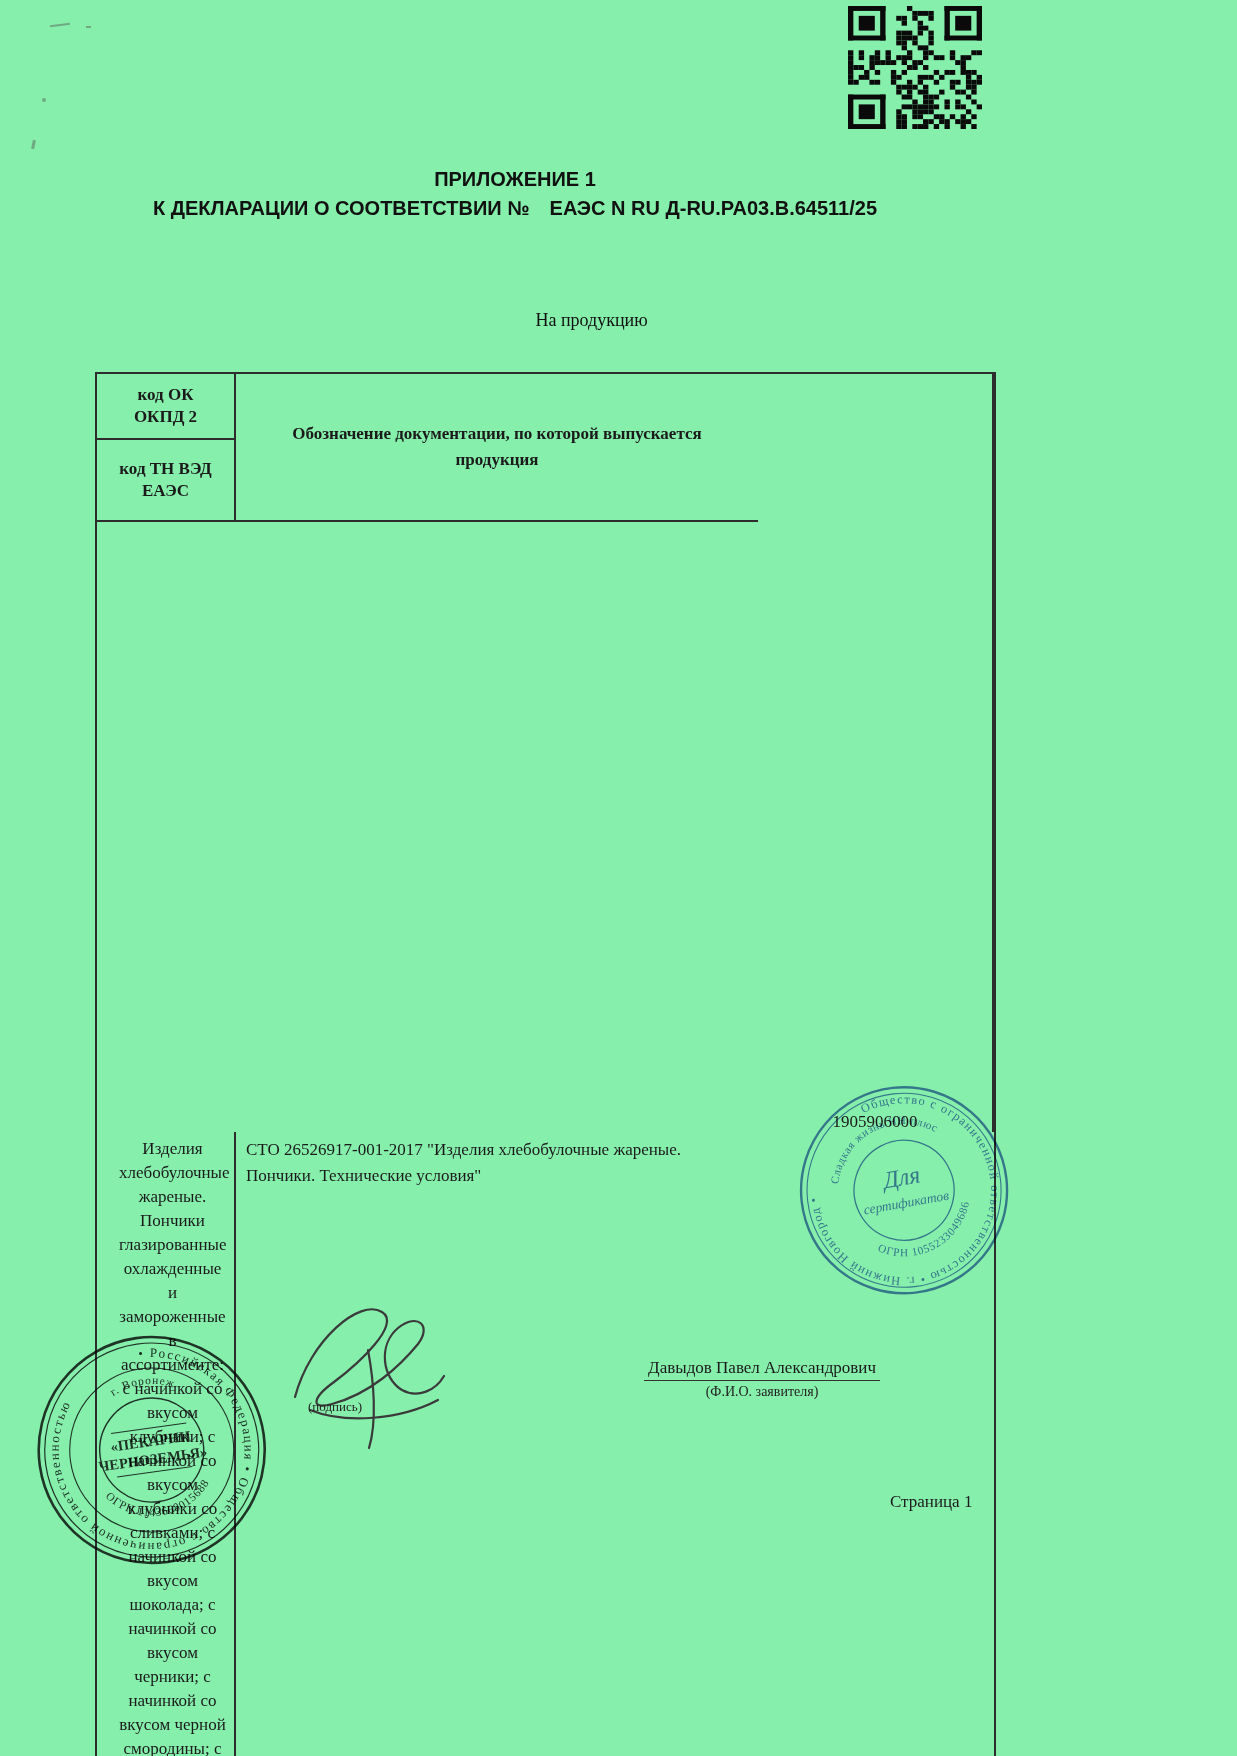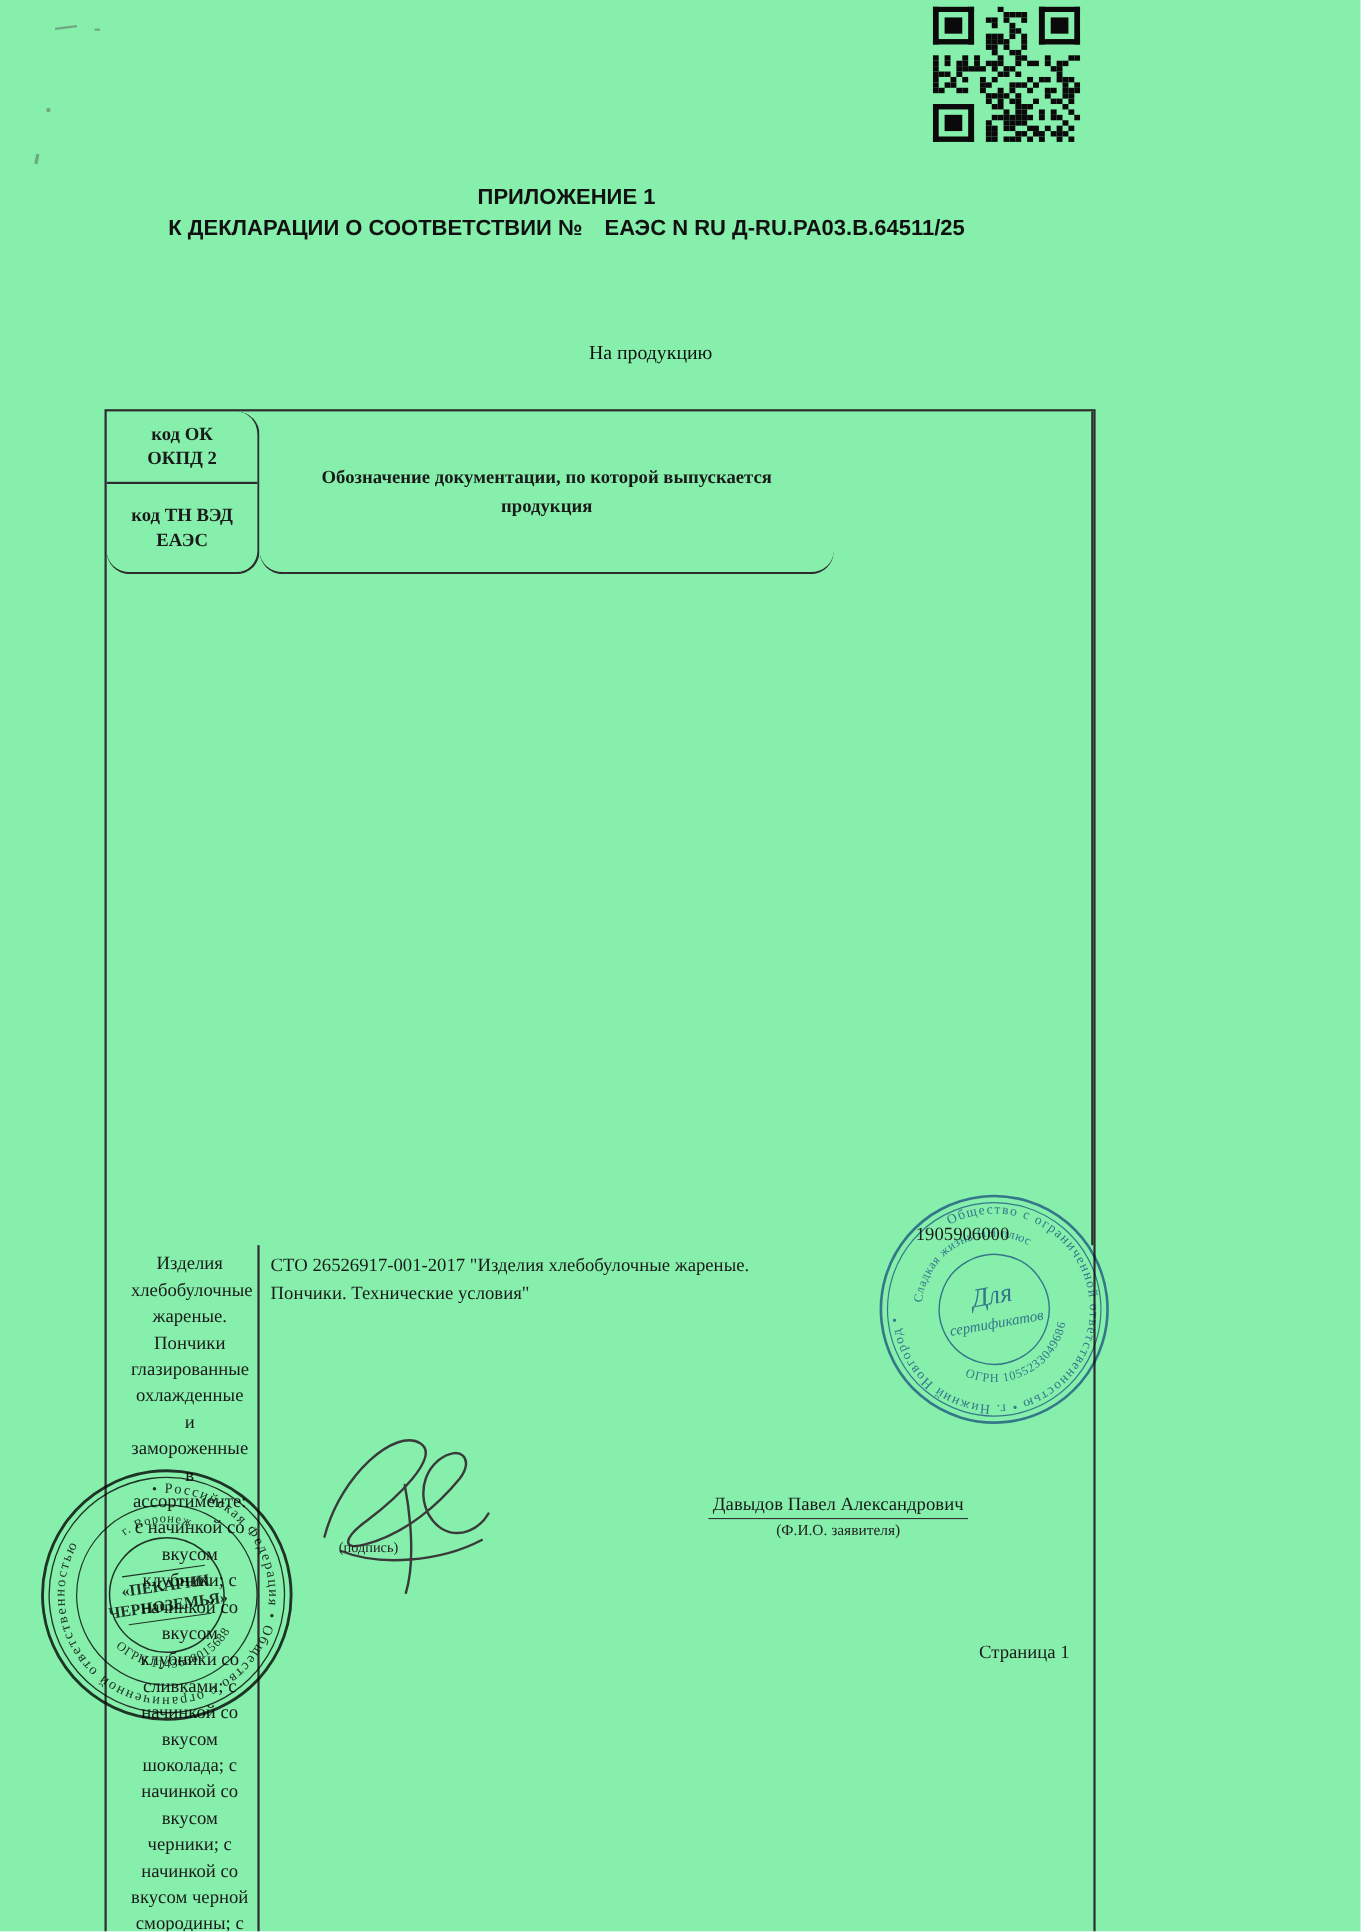--- a/index.html
+++ b/index.html
@@ -23,21 +23,21 @@
   .table{position:absolute;left:95px;top:372px;width:897px;border:2px solid #2d2d2d;
          display:grid;grid-template-columns:139px 522px 1fr;font-size:17px;}
   .hcell{border-right:2px solid #2d2d2d;border-bottom:2px solid #2d2d2d;font-weight:bold;
          display:flex;align-items:center;justify-content:center;text-align:center;line-height:23px;}
   .hcell.last{border-right:none;}
   .col1-head{display:flex;flex-direction:column;border-right:2px solid #2d2d2d;border-bottom:2px solid #2d2d2d;}
   .col1-head .sub{flex:0 0 64px;display:flex;align-items:center;justify-content:center;font-weight:bold;
                   white-space:pre-line;text-align:center;line-height:22px;}
   .col1-head .sub.top{border-bottom:2px solid #2d2d2d;}
   .col1-head .sub.bottom{flex:1;}
-  .hrow{height:146px;border-radius:21px;}
+  .hrow{height:146px;}
   .h2{padding:0 28px;}
   .h3{padding:0 18px;line-height:26px;}
   .bcell{border-right:2px solid #2d2d2d;min-height:758px;overflow:hidden;}
   .bcell.last{border-right:none;}
   .code-cell{display:flex;align-items:flex-end;justify-content:center;}
   .product-cell{padding:5px 8px 4px 22px;line-height:24px;text-align:center;}
   .doc-cell{padding:5px 8px 0 10px;line-height:26px;}
 
   
   .stamp{position:absolute;mix-blend-mode:multiply;}

